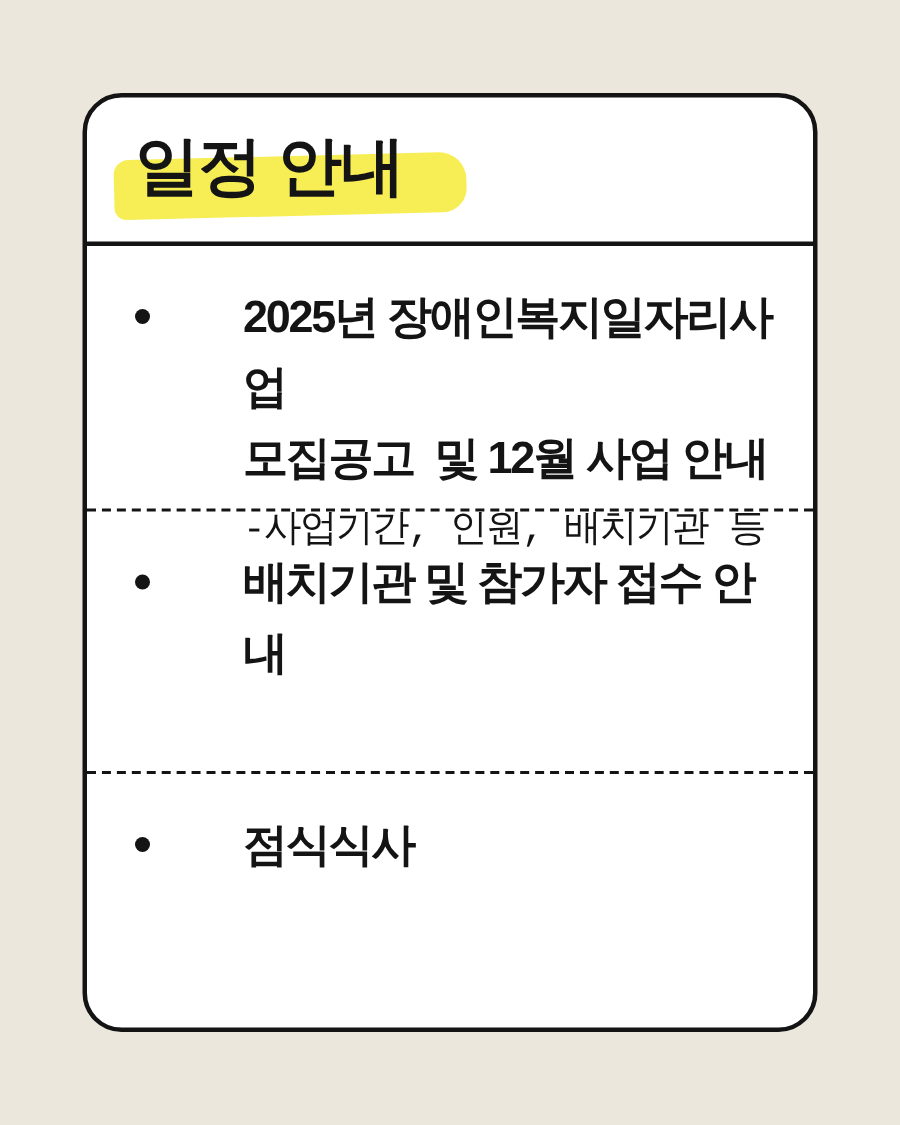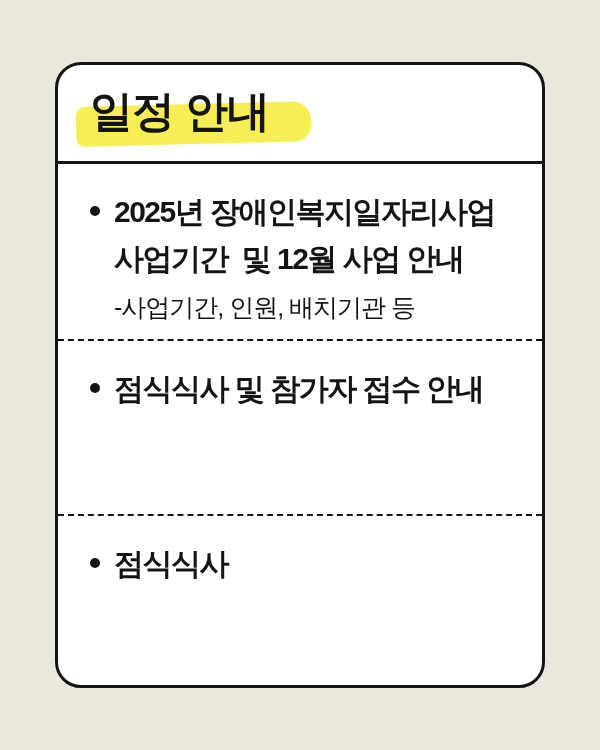--- a/index.html
+++ b/index.html
@@ -75,66 +75,67 @@
     align-items: flex-start;
   }
   .item + .item { margin-top: 7px; gap: 14px; }
   .bullet {
     flex: 0 0 auto;
     width: 10px; height: 10px;
     border-radius: 50%;
     background: var(--text);
     margin: 18px 14px 0 2px;
   }
-  .item-body { flex: 1 1 auto; }
+  .item-body { flex: 1 1 auto; margin-left: 48px; }
   .line {
     font-size: 30px;
     font-weight: 800;
     letter-spacing: -1.5px;
     line-height: 47px;
     white-space: pre-wrap;
   }
   .subline {
     font-size: 25px;
     font-weight: 400;
     letter-spacing: -1px;
     line-height: 32px;
     margin-top: 9px;
     white-space: pre-wrap;
+    font-family: Liberation Mono, monospace;
   }
 </style>
 </head>
 <body>
 
 <div class="page">
   <div class="card">
 
     <header class="title-row">
       <div class="title-wrap">
         <span class="highlight"></span>
         <h1 class="title">일정 안내</h1>
       </div>
     </header>
 
     <section class="section sized">
       <div class="item">
         <span class="bullet"></span>
         <div class="item-body">
           <p class="line">2025년 장애인복지일자리사업</p>
-          <p class="line">사업기간  및 12월 사업 안내</p>
+          <p class="line">모집공고  및 12월 사업 안내</p>
           <p class="subline">-사업기간, 인원, 배치기관 등</p>
         </div>
       </div>
     </section>
 
     <section class="section sized dash-top">
       <div class="item">
         <span class="bullet"></span>
         <div class="item-body">
-          <p class="line">점식식사 및 참가자 접수 안내</p>
+          <p class="line">배치기관 및 참가자 접수 안내</p>
         </div>
       </div>
     </section>
 
     <section class="section dash-top">
       <div class="item">
         <span class="bullet"></span>
         <div class="item-body">
           <p class="line">점식식사</p>
         </div>

